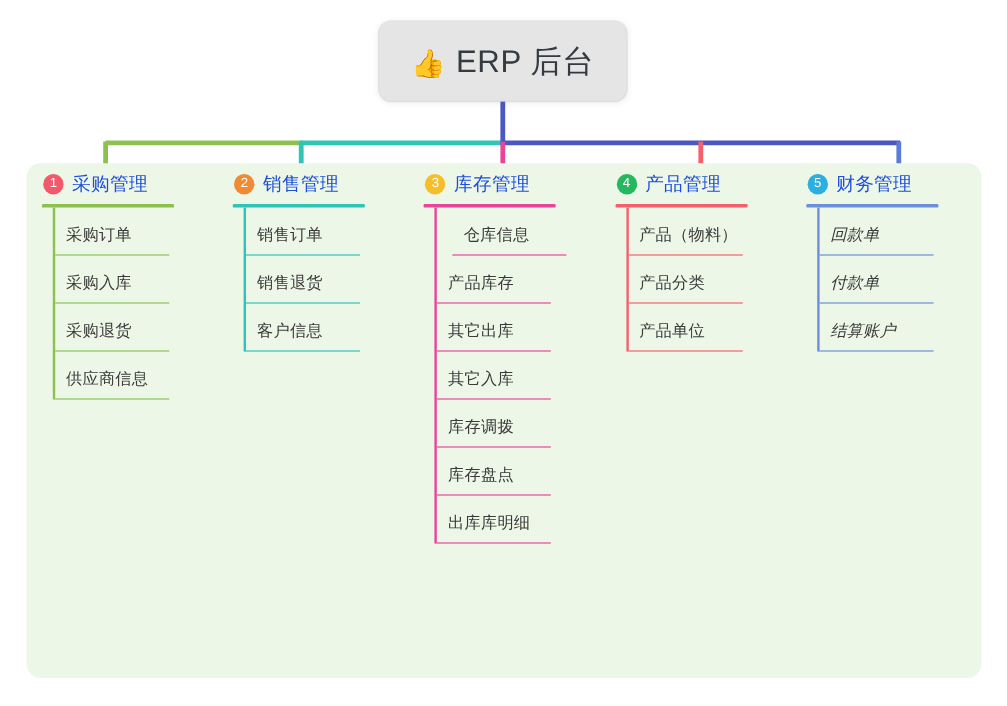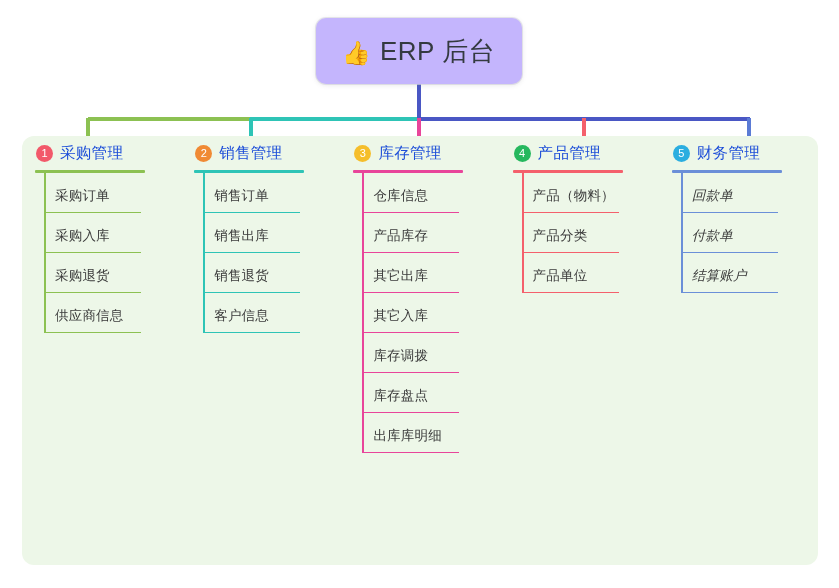--- a/index.html
+++ b/index.html
@@ -17,21 +17,21 @@
     color: #3c3c3c;
   }
 
   
   #root-card {
     position: absolute;
     left: 316px;
     top: 18px;
     width: 206px;
     height: 66px;
-    background: #c4b5fd;
+    background: #e5e5e5;
     border-radius: 10px;
     box-shadow: 0 1px 5px rgba(120,120,130,0.20), 0 0 0 1px rgba(225,225,232,0.7);
     display: flex;
     align-items: center;
     justify-content: center;
     box-sizing: border-box;
   }
   #root-title {
     font-size: 26px;
     letter-spacing: 0.5px;
@@ -189,38 +189,35 @@
       <div class="col-head">
         <span class="badge" style="background: rgb(240, 138, 52);">2</span>
         <span class="col-title">销售管理</span>
       </div>
       <div class="head-rule" style="background: rgb(46, 196, 182);"></div>
       <div class="items" style="border-left-color: rgb(46, 196, 182);">
         <div class="item" style="border-bottom-color: rgb(46, 196, 182);">
           <span class="item-label">销售订单</span>
         </div>
         <div class="item" style="border-bottom-color: rgb(46, 196, 182);">
-          <span class="item-label">销售出库</span>
-        </div>
-        <div class="item" style="border-bottom-color: rgb(46, 196, 182);">
           <span class="item-label">销售退货</span>
         </div>
         <div class="item" style="border-bottom-color: rgb(46, 196, 182);">
           <span class="item-label">客户信息</span>
         </div>
       </div>
     </div>
     <div class="column">
       <div class="col-head">
         <span class="badge" style="background: rgb(245, 190, 43);">3</span>
         <span class="col-title">库存管理</span>
       </div>
       <div class="head-rule" style="background: rgb(232, 69, 154);"></div>
       <div class="items" style="border-left-color: rgb(232, 69, 154);">
-        <div class="item" style="border-bottom-color: rgb(232, 69, 154);">
+        <div class="item" style="border-bottom-color: rgb(232, 69, 154); margin-left: 13px;">
           <span class="item-label">仓库信息</span>
         </div>
         <div class="item" style="border-bottom-color: rgb(232, 69, 154);">
           <span class="item-label">产品库存</span>
         </div>
         <div class="item" style="border-bottom-color: rgb(232, 69, 154);">
           <span class="item-label">其它出库</span>
         </div>
         <div class="item" style="border-bottom-color: rgb(232, 69, 154);">
           <span class="item-label">其它入库</span>

